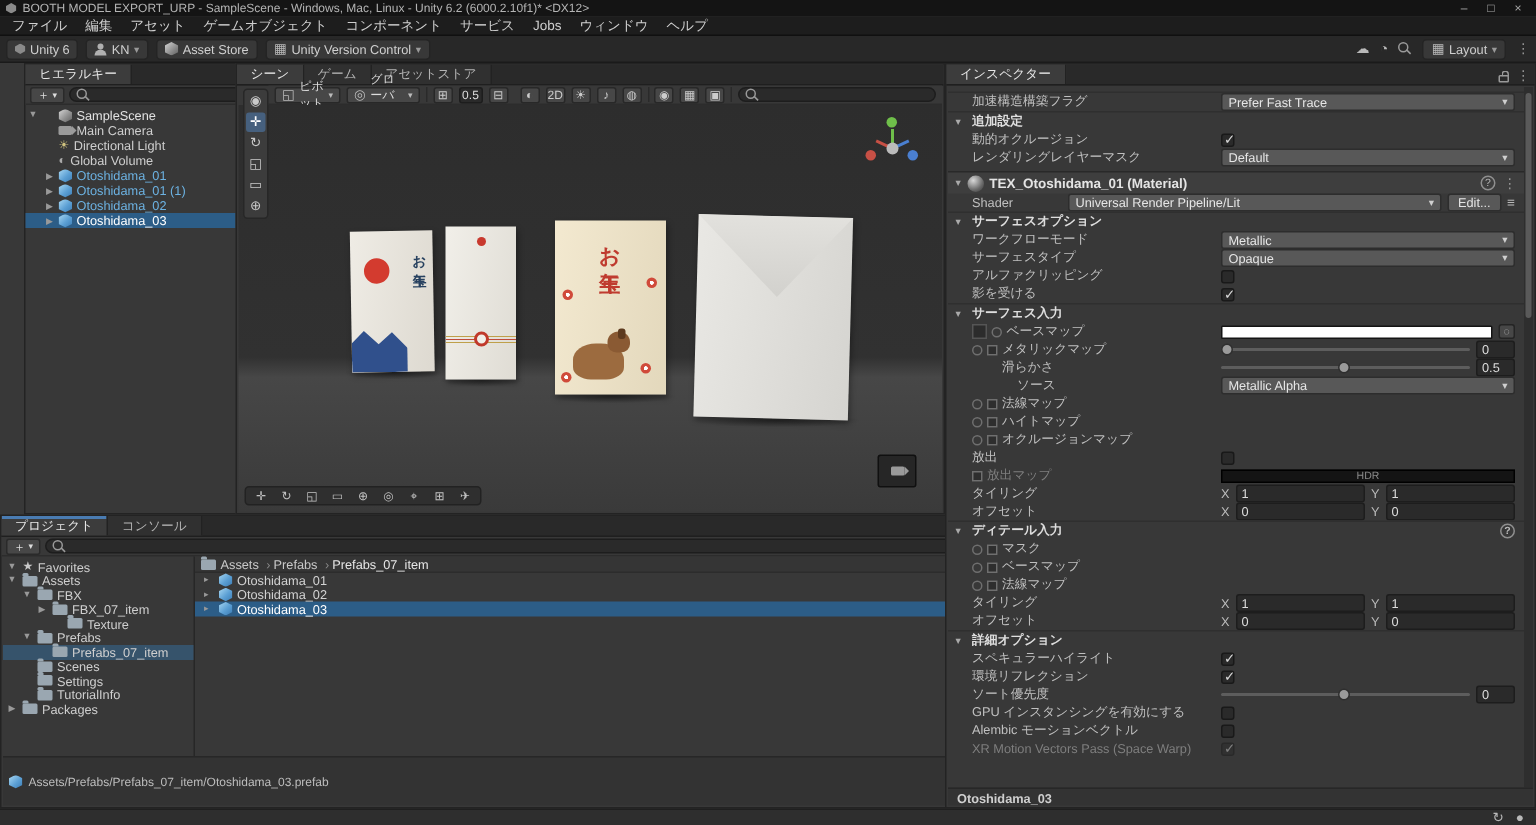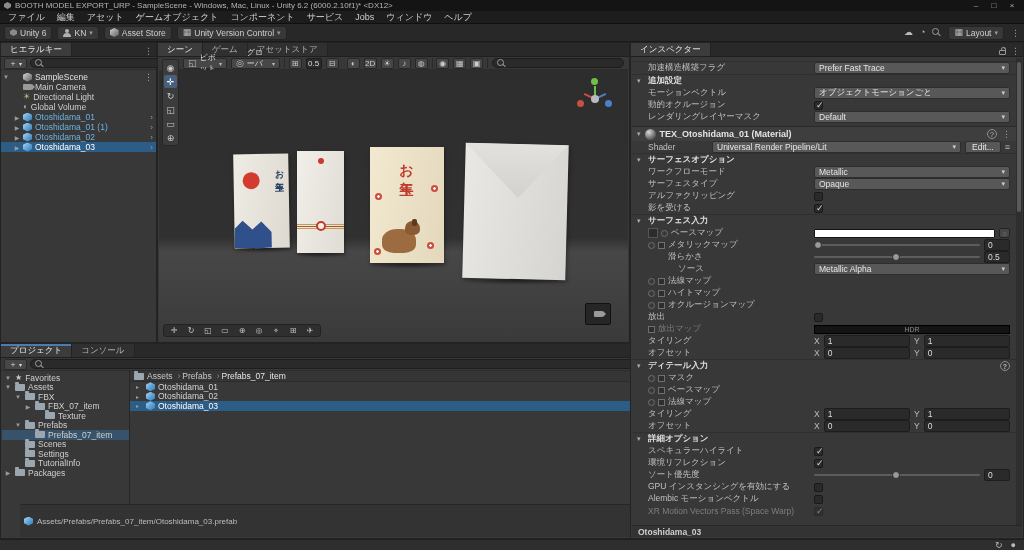--- a/index.html
+++ b/index.html
@@ -52,21 +52,21 @@
   .slider{position:relative;height:2px;background:#5d5d5d;border-radius:1px;flex:1}
   .knob{position:absolute;top:-3px;width:8px;height:8px;border-radius:50%;background:#9a9a9a;border:1px solid #2e2e2e}
   .fold{width:10px;height:7px;background:#9aa7b1;border-radius:1px;position:relative;flex:none}
   .fold::before{content:"";position:absolute;top:-2px;left:0;width:4px;height:2px;background:#9aa7b1;border-radius:1px 1px 0 0}
   .cube{width:9px;height:9px;flex:none;background:linear-gradient(135deg,#a8d7f2 0%,#5b9fd4 55%,#3b7bb3 100%);clip-path:polygon(50% 0,100% 25%,100% 75%,50% 100%,0 75%,0 25%)}
   .cube.gray{background:linear-gradient(135deg,#d5d5d5,#8b8b8b 60%,#5f5f5f)}
   .star{color:#c9c9c9;font-size:8px}
   .ic-cam{width:9px;height:6px;background:#9a9a9a;border-radius:1px;position:relative;flex:none}
   .ic-cam::after{content:"";position:absolute;right:-3px;top:0;border-left:3px solid #9a9a9a;border-top:3px solid transparent;border-bottom:3px solid transparent}
   
-  #hierarchy{left:0;top:42px;width:157px;height:301px}
+  #hierarchy{left:16px;top:42px;width:157px;height:301px}
   .hrow{display:flex;align-items:center;height:10px;font-size:8.5px;gap:3px;color:#cfcfcf;padding-left:22px;position:relative}
   .hrow .arr{position:absolute;left:12px;width:8px;font-size:6px;color:#999;text-align:center}
   .hrow.scene{color:#e2e2e2}
   .hrow.scene .arr{left:1px}
   .hrow.blue{color:#6cb2e2}
   .hrow.sel{background:#2c5d87;color:#fff}
   .chev{margin-left:auto;margin-right:3px;color:#9a9a9a;font-size:8px}
   .sun{color:#cfc27e;font-size:8px;line-height:1}
   .vol{color:#aaa;font-size:8px;line-height:1}
   
@@ -114,21 +114,21 @@
   .prow.hl{background:#36536b}
   #proj-list{flex:1;position:relative}
   #crumbs{height:11px;display:flex;align-items:center;gap:2px;padding:0 4px;border-bottom:1px solid #2c2c2c;background:#353535}
   .crumb{display:flex;align-items:center;gap:3px;color:#c9c9c9;font-size:8.5px}
   .crumb:not(:last-child)::after{content:"›";color:#8a8a8a;margin-left:2px}
   .frow{display:flex;align-items:center;height:9.5px;gap:3px;font-size:8.5px;color:#d2d2d2;padding-left:6px}
   .frow .arr{width:7px;font-size:6px;color:#999}
   .frow.sel{background:#2c5d87;color:#fff}
   #proj-scroll{position:absolute;right:0;top:11px;bottom:0;width:6px;background:#2e2e2e}
   #proj-scroll i{display:block;width:4px;margin:2px auto;height:40px;background:#5a5a5a;border-radius:2px}
-  #proj-foot{position:absolute;left:19px;right:1px;bottom:1px;height:12px;background:#333;border-top:1px solid #272727;display:flex;align-items:center;gap:4px;padding:16px 4px;font-size:8px;color:#bdbdbd}
+  #proj-foot{position:absolute;left:1px;right:1px;bottom:1px;height:12px;background:#333;border-top:1px solid #272727;display:flex;align-items:center;gap:4px;padding:16px 4px;font-size:8px;color:#bdbdbd}
   
   #inspector{left:630px;top:42px;width:394px;height:497px}
   #insp-scroll{position:absolute;right:1px;top:15px;bottom:13px;width:6px;background:#2e2e2e}
   #insp-scroll i{display:block;width:4px;margin:4px auto;height:150px;background:#5a5a5a;border-radius:2px}
   #insp-content{position:absolute;left:1px;right:7px;top:15px;bottom:13px;overflow:hidden}
   .irow{display:flex;align-items:center;height:12px;padding:0 6px 0 16px;gap:4px}
   .ilabel{width:162px;flex:none;color:#c0c0c0;font-size:8.5px;white-space:nowrap;overflow:hidden;display:flex;align-items:center;gap:3px}
   .ilabel.dim,.dimtx{color:#7e7e7e}
   .ictrl{flex:1;display:flex;align-items:center;gap:4px;min-width:0}
   .isec{height:13px;display:flex;align-items:center;font-weight:bold;color:#dedede;font-size:8.5px;border-top:1px solid #2f2f2f;padding-left:16px;position:relative;background:#383838}
@@ -520,28 +520,20 @@
     <div class="irow">
       <span class="ilabel">加速構造構築フラグ</span>
       <span class="ictrl">
           <span class="dd" style="flex:1">
             <span>Prefer Fast Trace</span>
           </span>
         </span>
     </div>
     <div class="isec">追加設定</div>
     <div class="irow">
-      <span class="ilabel">モーションベクトル</span>
-      <span class="ictrl">
-          <span class="dd" style="flex:1">
-            <span>オブジェクトモーションごと</span>
-          </span>
-        </span>
-    </div>
-    <div class="irow">
       <span class="ilabel">動的オクルージョン</span>
       <span class="ictrl">
           <span class="cb on"></span>
         </span>
     </div>
     <div class="irow">
       <span class="ilabel">レンダリングレイヤーマスク</span>
       <span class="ictrl">
           <span class="dd" style="flex:1">
             <span>Default</span>

